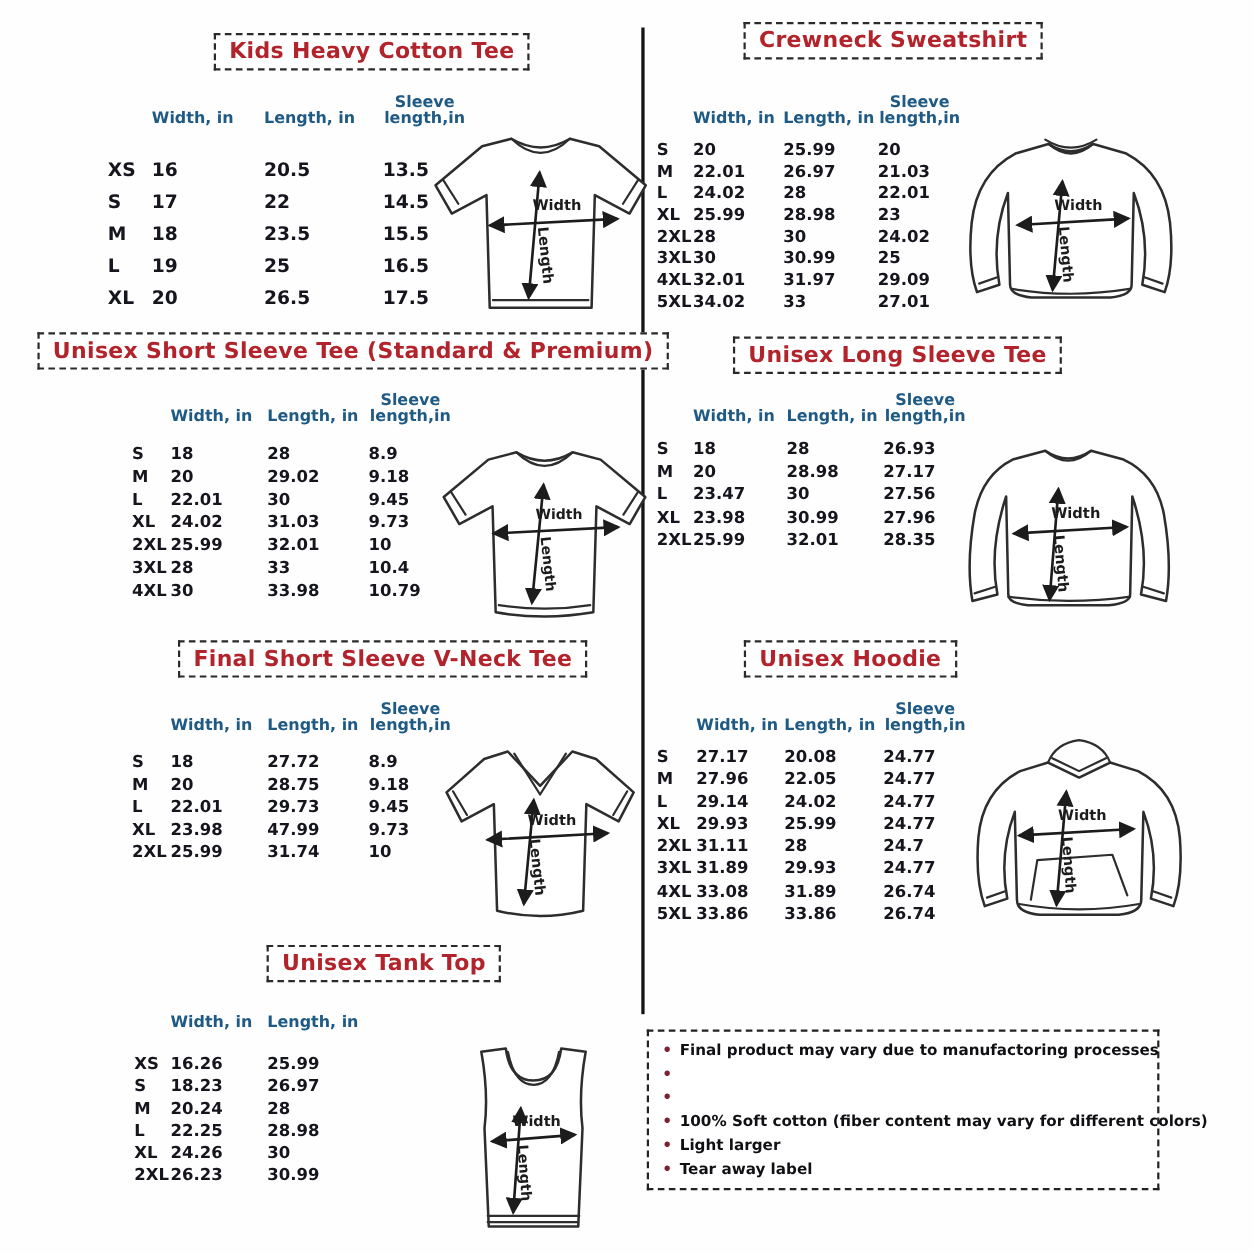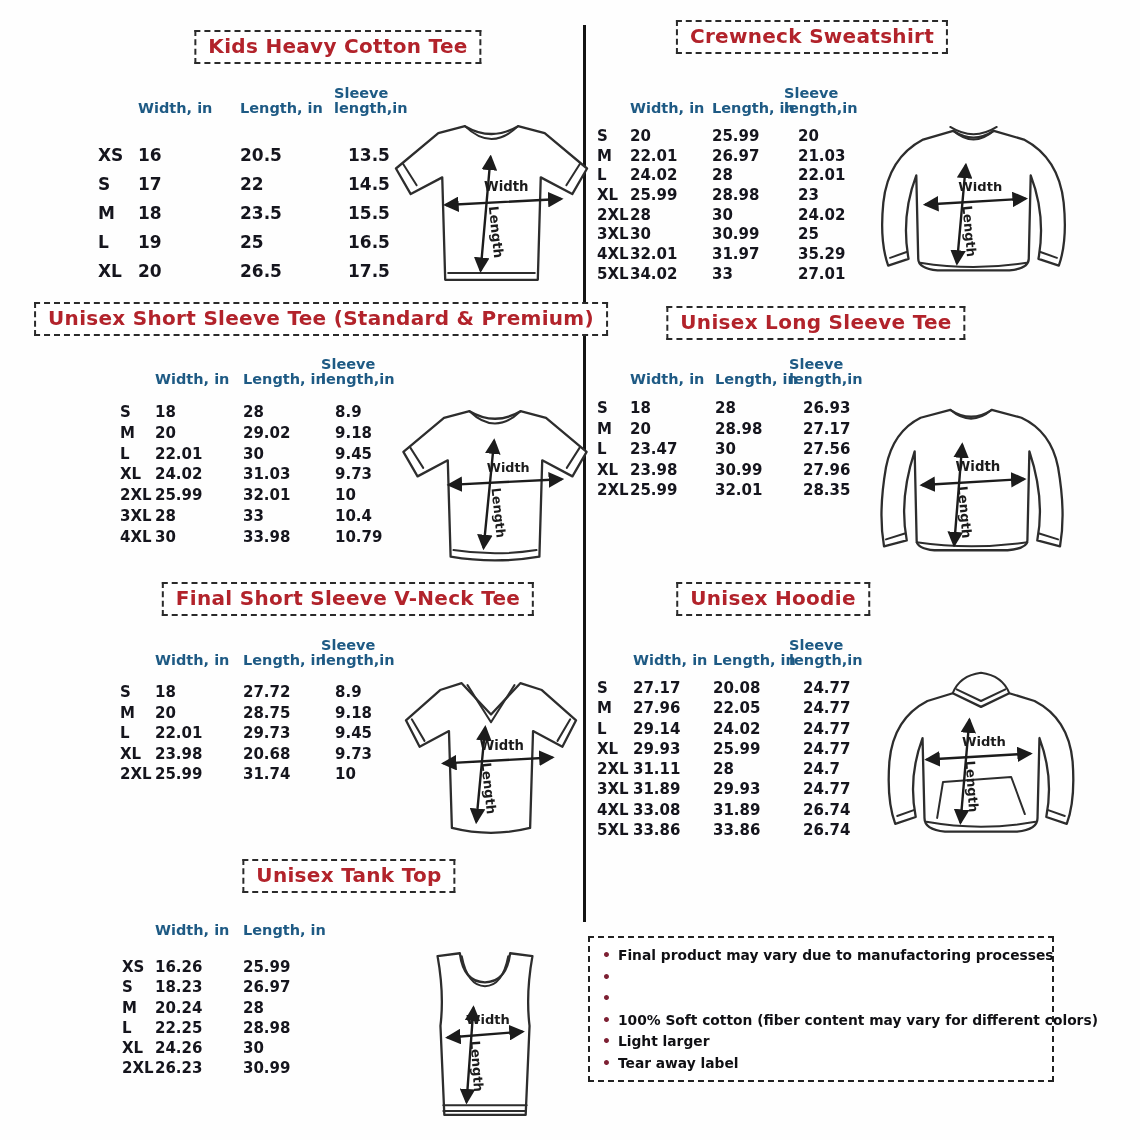--- a/index.html
+++ b/index.html
@@ -4,21 +4,21 @@
 <style>
   html,body{margin:0;padding:0;background:#ffffff;}
   #page{position:relative;width:1140px;height:1140px;background:#fefefe;overflow:hidden;
         font-family:"DejaVu Sans","Liberation Sans",sans-serif;color:#16161e;}
   .title-box{position:absolute;transform:translateX(-50%);white-space:nowrap;
              border:2px dashed #2a2a2a;background:#fff;padding:2px 12px 4px;
              font-size:20px;font-weight:700;color:#b2232b;letter-spacing:.3px;}
   .thead{position:absolute;display:grid;align-items:end;height:38px;
          font-size:14.5px;font-weight:700;color:#1e5a84;line-height:15px;}
   .hcell{white-space:pre-line;}
-  .hcell.sleeve{text-align:left;margin-left:-14px;width:104px;}
+  .hcell.sleeve{text-align:center;margin-left:-14px;width:104px;}
   .tbody{position:absolute;display:grid;grid-auto-rows:var(--rh);
          font-weight:700;color:#15151d;}
   .tbody .cell{line-height:var(--rh);white-space:nowrap;}
   .row{display:contents;}
   .divider{position:absolute;background:#141414;}
   .notes-box{position:absolute;border:2px dashed #222;background:#fff;
              padding:7px 10px 6px 12px;font-size:13.8px;font-weight:700;color:#101014;}
   .note-line{display:flex;align-items:baseline;line-height:21.5px;white-space:nowrap;}
   .bullet{color:#7d2033;margin-right:7px;font-size:14px;}
   svg.garment{position:absolute;}
@@ -153,21 +153,21 @@
           <span class="cell">3XL</span>
           <span class="cell">30</span>
           <span class="cell">30.99</span>
           <span class="cell">25</span>
         </div>
 
         <div class="row">
           <span class="cell">4XL</span>
           <span class="cell">32.01</span>
           <span class="cell">31.97</span>
-          <span class="cell">35.29</span>
+          <span class="cell">29.09</span>
         </div>
 
         <div class="row">
           <span class="cell">5XL</span>
           <span class="cell">34.02</span>
           <span class="cell">33</span>
           <span class="cell">27.01</span>
         </div>
       </div>
     <svg class="garment" style="left:862px;top:115px" width="223" height="180" viewBox="0 0 230 185">
@@ -344,21 +344,21 @@
         <div class="row">
           <span class="cell">L</span>
           <span class="cell">22.01</span>
           <span class="cell">29.73</span>
           <span class="cell">9.45</span>
         </div>
 
         <div class="row">
           <span class="cell">XL</span>
           <span class="cell">23.98</span>
-          <span class="cell">20.68</span>
+          <span class="cell">47.99</span>
           <span class="cell">9.73</span>
         </div>
 
         <div class="row">
           <span class="cell">2XL</span>
           <span class="cell">25.99</span>
           <span class="cell">31.74</span>
           <span class="cell">10</span>
         </div>
       </div>

